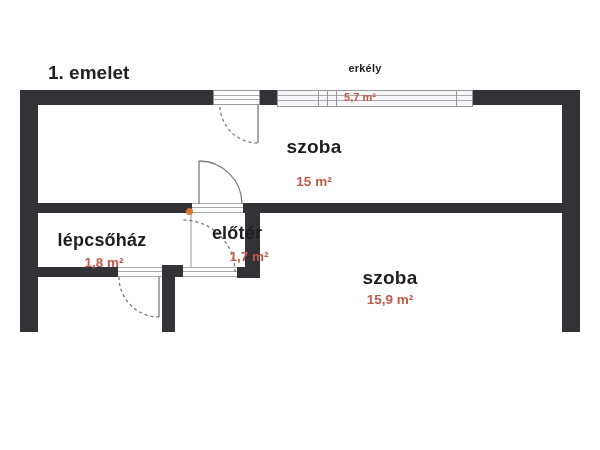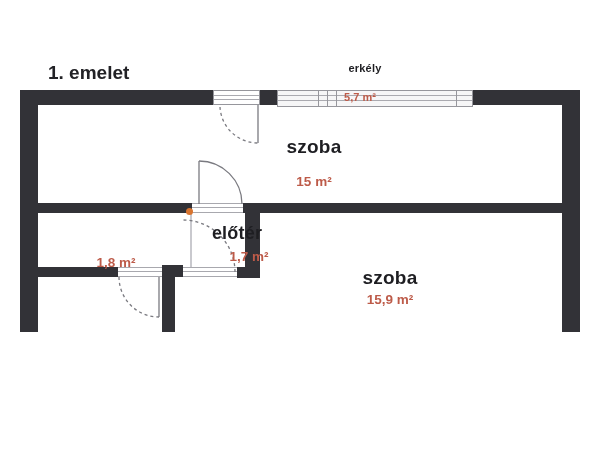--- a/index.html
+++ b/index.html
@@ -74,21 +74,22 @@
       <line x1="159" y1="277" x2="159" y2="317"></line>
       <path d="M119,277 A40,40 0 0 0 159,317" stroke-dasharray="3,3"></path>
     </g>
   </svg>
 
   <div class="wm-dot"></div>
 
   <div class="room-label" style="left:314px;top:136px;font-size:19px;">szoba</div>
   <div class="area-label" style="left:314px;top:174px;">15 m²</div>
 
-  <div class="area-label" style="left:116px;top:255px;">1,8 m²</div>
+  <div class="room-label" style="left:102px;top:230px;">lépcsőház</div>
+  <div class="area-label" style="left:104px;top:255px;">1,8 m²</div>
 
   <div class="room-label" style="left:237px;top:223px;">előtér</div>
   <div class="area-label" style="left:249px;top:249px;">1,7 m²</div>
 
   <div class="area-label" style="left:89px;top:337px;">4 m²</div>
 
   <div class="room-label" style="left:390px;top:267px;font-size:19px;">szoba</div>
   <div class="area-label" style="left:390px;top:292px;">15,9 m²</div>
 
 </div>

